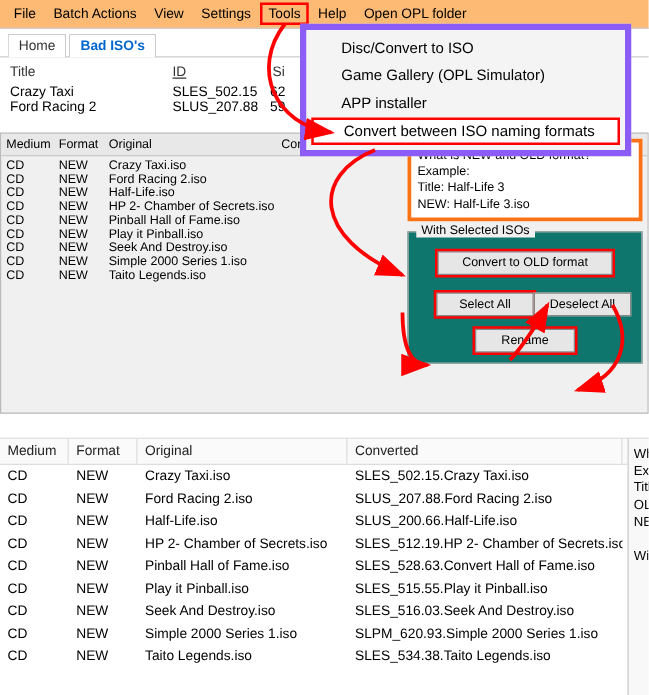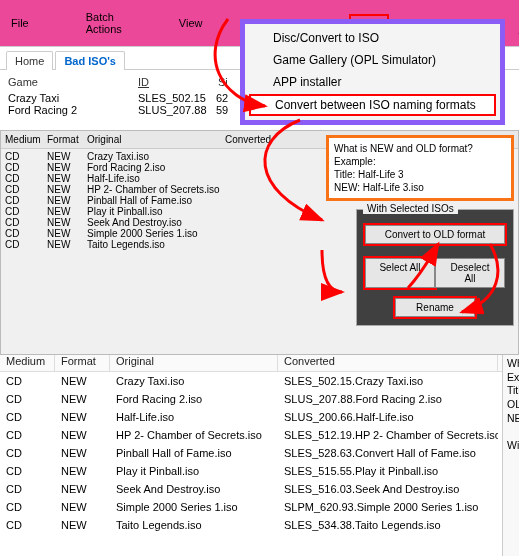--- a/index.html
+++ b/index.html
@@ -1,20 +1,20 @@
 <!DOCTYPE html>
 <html><head>
 <meta charset="utf-8">
 <style>
   * { box-sizing: border-box; font-family: Tahoma, Arial, sans-serif; }
   body { margin:0; background:#fff; width:519px; }
   .top {
     position:relative; height:350px; background:#fff; border-bottom:0;
   }
-  .menubar { display:flex; align-items:center; padding:2px 4px; font-size:11px; color:#000; background:#ec4899; border-bottom:1px solid #ccc;gap:43px;}
+  .menubar { display:flex; align-items:center; padding:2px 4px; font-size:11px; color:#000; background:#fdba74; border-bottom:1px solid #ccc;}
   .menuitem { padding:3px 7px; cursor:default; }
   .menuitem.hi { border:2px solid #f00; padding:1px 5px; }
   .tabs { padding:4px 6px 0 6px; font-size:11px; }
   .tab { display:inline-block; padding:3px 8px; border:1px solid #ccc; border-bottom:none; background:#fff; border-radius:2px 2px 0 0; color:#333; margin-right:-1px; }
   .tab.active { color:#0066cc; font-weight:bold; position:relative; z-index:2; background:#fff; }
   .tabline { border-bottom:1px solid #ccc; margin-top:-1px; }
   .dropdown { position:absolute; left:240px; top:19px; width:265px; background:#f4f4f4; border:5px solid #8b5cf6; font-size:12px; padding:3px 0 3px 0; z-index:10;}
   .dd-item { padding:4px 10px 4px 28px; color:#000; }
   .dd-item.hi { border:2px solid #f00; margin:1px 4px; padding:2px 6px 2px 24px; background:#fff;}
   .listhdr { display:flex; font-size:11px; padding:6px 8px 4px 8px; color:#333;}
@@ -23,21 +23,21 @@
   .short-rows .r { display:flex; }
   .short-rows .r span:nth-child(1){width:130px;} .short-rows .r span:nth-child(2){width:78px;} .short-rows .r span:nth-child(3){width:40px;}
 
   .mid { position:relative; background:#f0f0f0; border:1px solid #bbb; margin-top:6px; height:225px; overflow:hidden;}
   .mid-hdr { display:flex; font-size:10px; padding:3px 4px; background:#e8e8e8; border-bottom:1px solid #ccc;}
   .mid-hdr .c1{width:42px;} .mid-hdr .c2{width:40px;} .mid-hdr .c3{width:138px;} .mid-hdr .c4{width:90px;}
   .mid-rows { font-size:10px; padding:2px 0; }
   .mid-rows .r { display:flex; padding:0 4px; }
   .mid-rows .r .c1{width:42px;} .mid-rows .r .c2{width:40px;} .mid-rows .r .c3{width:138px; white-space:nowrap; } .mid-rows .r .c4{width:90px;}
   .infobox { position:absolute; right:4px; top:4px; width:188px; background:#fff; border:3px solid #f97316; font-size:10px; padding:4px 5px; line-height:1.3;}
-  .groupbox { position:absolute; right:4px; top:78px; width:158px; border:1px solid #aaa; font-size:10px; background:#404040;}
+  .groupbox { position:absolute; right:4px; top:78px; width:188px; border:1px solid #aaa; font-size:10px; background:#0f766e;}
   .groupbox .gtitle { position:relative; top:-7px; left:6px; background:#f0f0f0; padding:0 4px; display:inline-block;}
   .btn { display:inline-block; background:#e6e6e6; border:1px solid #888; font-size:10px; padding:3px 8px; text-align:center; }
   .btn.hi { outline:2px solid #f00; }
   .btn-wide { width:140px; margin:4px auto 8px; display:block;}
   .btn-row { display:flex; justify-content:flex-end; padding:6px 8px 8px; }
   .btn-row .btn { width:78px; }
   .btn-center { text-align:center; padding:2px 0 8px; }
   
   svg.arrow { position:absolute; pointer-events:none; z-index:20; overflow:visible; }
 
@@ -65,21 +65,21 @@
     <span class="menuitem">Open OPL folder</span>
   </div>
 
   <div class="tabs">
     <span class="tab">Home</span>
     <span class="tab active">Bad ISO's</span>
   </div>
   <div class="tabline"></div>
 
   <div class="listhdr">
-    <span>Game</span>
+    <span>Title</span>
     <span>ID</span>
     <span>Si</span>
   </div>
   <div class="short-rows">
     <div class="r">
       <span>Crazy Taxi</span>
       <span>SLES_502.15</span>
       <span>62</span>
     </div>
     <div class="r">

